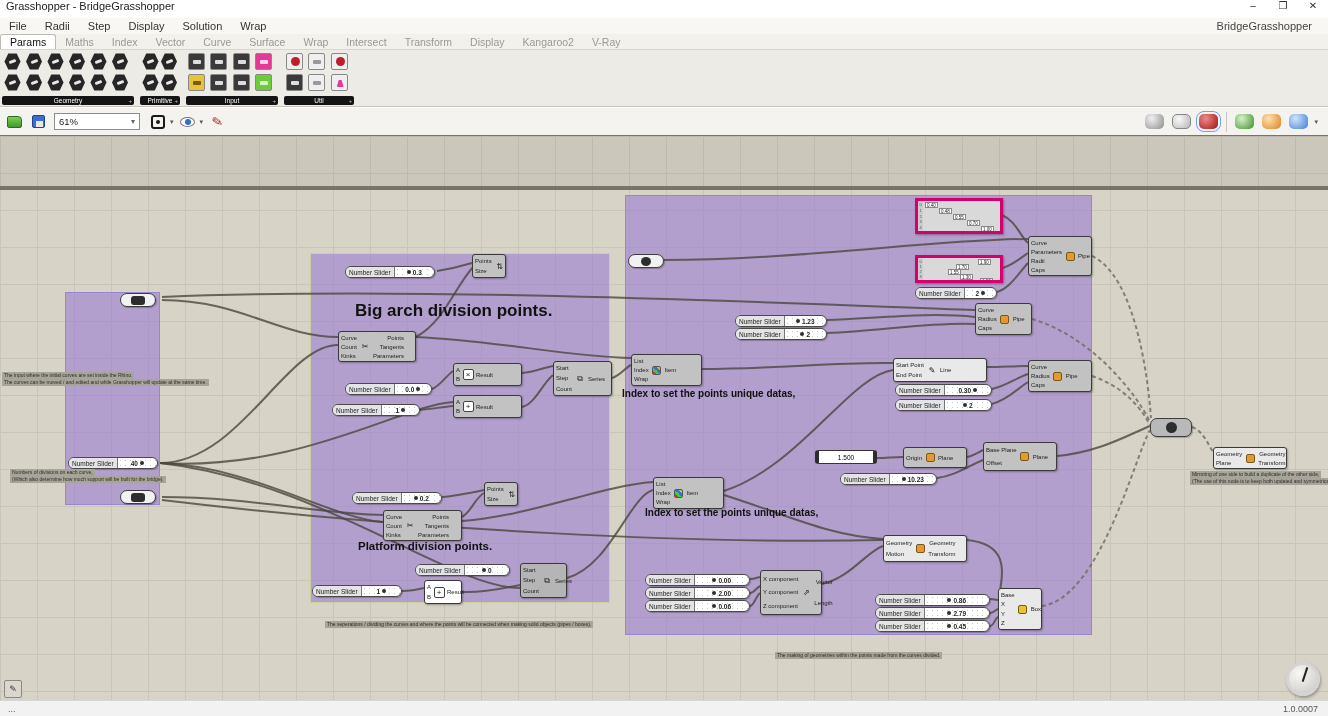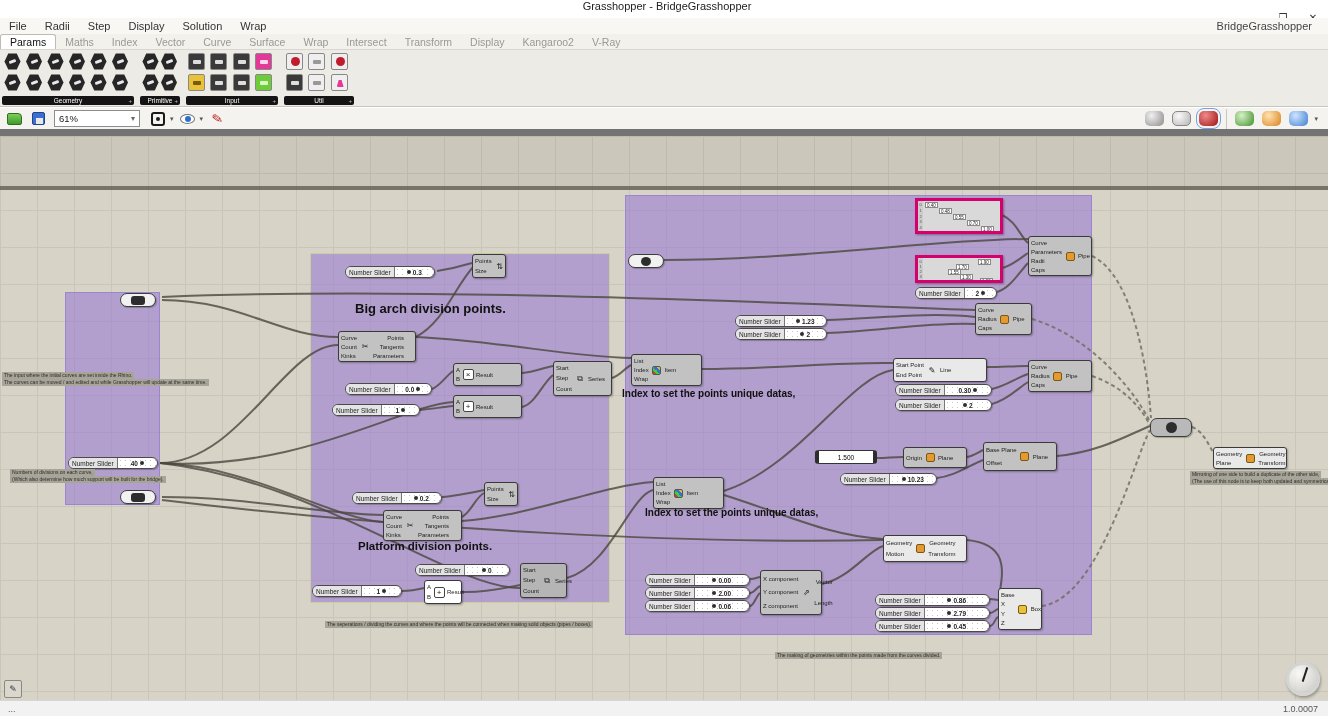--- a/index.html
+++ b/index.html
@@ -1,18 +1,18 @@
 <!DOCTYPE html>
 <html><head>
 <meta charset="utf-8">
 <style>
   *{margin:0;padding:0;box-sizing:border-box;}
   html,body{width:1328px;height:716px;overflow:hidden;font-family:"Liberation Sans","DejaVu Sans",sans-serif;background:#fff;}
   
-  #titlebar{position:absolute;left:0;top:0;width:1328px;height:18px;background:#ffffff;display:flex;align-items:center;font-size:11px;color:#222;flex-direction:column;}
+  #titlebar{position:absolute;left:0;top:0;width:1328px;height:18px;background:#ffffff;display:flex;font-size:11px;color:#222;}
   #titlebar .t{padding-left:6px;}
   #titlebar .winctl{margin-left:auto;display:flex;}
   #titlebar .winctl span{width:30px;text-align:center;font-size:10px;color:#333;cursor:default;}
   #menubar{position:absolute;left:0;top:18px;width:1328px;height:16px;background:#f8f7f3;display:flex;align-items:center;font-size:11px;color:#333;}
   #menubar .mi{padding:0 9px;}
   #menubar .doclabel{margin-left:auto;padding-right:16px;color:#444;}
   #tabbar{position:absolute;left:0;top:34px;width:1328px;height:16px;background:#f2f1eb;display:flex;align-items:flex-end;font-size:10.5px;color:#9a9a94;border-bottom:1px solid #d8d6ce;}
   #tabbar .tab{padding:1px 9px 1px 9px;}
   #tabbar .tab.active{background:#fff;border:1px solid #bdbbb2;border-bottom:none;border-radius:3px 3px 0 0;color:#111;}
   
@@ -25,21 +25,21 @@
   .sq::after{content:"";position:absolute;left:4px;top:6px;width:8px;height:4px;background:#ddd;border-radius:1px;}
   .sq.yellow{background:#e8c23a;} .sq.yellow::after{background:#7a5b0c;}
   .sq.pink{background:#e23a96;} .sq.pink::after{background:#ffd7ec;}
   .sq.green{background:#6ecb3a;} .sq.green::after{background:#d9f7c4;}
   .sq.red{background:#efefef;} .sq.red::after{background:#c01c2c;border-radius:50%;width:9px;height:9px;top:3px;}
   .sq.white{background:#efefef;} .sq.white::after{background:#999;}
   .sq.flask{background:#efefef;} .sq.flask::after{background:#e23a96;width:7px;height:7px;left:5px;top:5px;clip-path:polygon(30% 0,70% 0,100% 100%,0 100%);}
   .rlabel{position:absolute;left:0;bottom:0;width:100%;height:9px;background:#141414;border-radius:2px;color:#fff;font-size:6.5px;display:flex;align-items:center;justify-content:center;}
   .rlabel i{position:absolute;right:2px;font-style:normal;font-size:6px;color:#bbb;}
   
-  #ctoolbar{position:absolute;left:0;top:108px;width:1328px;height:28px;background:#f4f3ef;border-bottom:7px solid #737373;display:flex;align-items:center;}
+  #ctoolbar{position:absolute;left:0;top:108px;width:1328px;height:28px;background:#f4f3ef;border-bottom:1px solid #737373;display:flex;align-items:center;}
   .tbtn{width:20px;height:20px;margin-left:4px;display:flex;align-items:center;justify-content:center;}
   .folder{width:15px;height:12px;background:linear-gradient(#7ecf57,#3f9a2e);border:1px solid #2c6e1e;border-radius:2px 4px 2px 2px;}
   .floppy{width:13px;height:13px;background:#3a6ed0;border:1px solid #24448a;border-radius:2px;position:relative;}
   .floppy::after{content:"";position:absolute;left:3px;top:5px;width:7px;height:6px;background:#e8e8e8;}
   #zoombox{width:86px;height:17px;background:#fff;border:1px solid #8d8d8d;margin-left:6px;font-size:9.5px;display:flex;align-items:center;padding:0 4px;color:#222;}
   #zoombox b{margin-left:auto;font-weight:normal;color:#666;font-size:8px;}
   .focusico{width:14px;height:14px;border:2px solid #1a1a1a;border-radius:3px;position:relative;}
   .focusico::after{content:"";position:absolute;left:3px;top:3px;width:4px;height:4px;border-radius:50%;background:#1a1a1a;}
   .caret{font-size:7px;color:#555;margin-left:2px;}
   .eye{width:15px;height:10px;background:#fff;border:1px solid #777;border-radius:50%;position:relative;}
@@ -327,21 +327,21 @@
   </div>
   <div class="c" style="left:472px;top:118px;width:34px;height:24px;">
     <div class="ci">
         <span>Points</span>
         <span>Size</span>
       </div>
     <div class="cm">
         <span class="gly">⇅</span>
       </div>
   </div>
-  <div class="scrib" style="left:355px;top:165px;font-size:13px;">Big arch division points.</div>
+  <div class="scrib" style="left:355px;top:165px;font-size:17px;">Big arch division points.</div>
   <div class="c" style="left:338px;top:195px;width:78px;height:31px;">
     <div class="ci">
         <span>Curve</span>
         <span>Count</span>
         <span>Kinks</span>
       </div>
     <div class="cm">
         <span class="gly">✂</span>
       </div>
     <div class="co">

